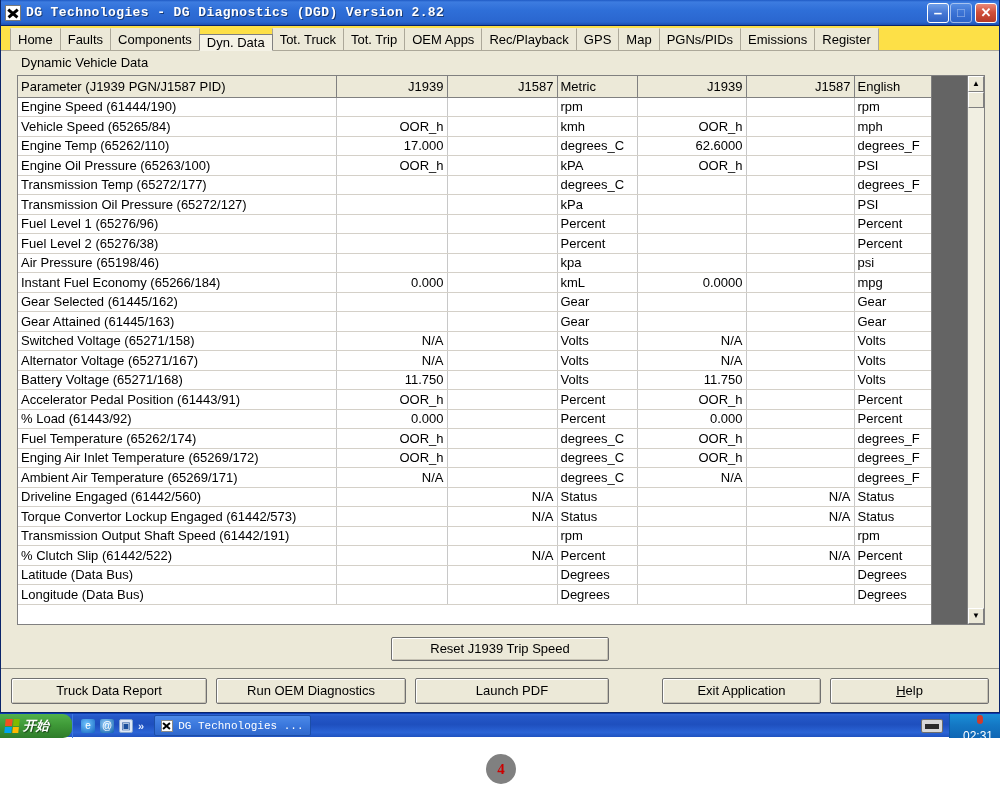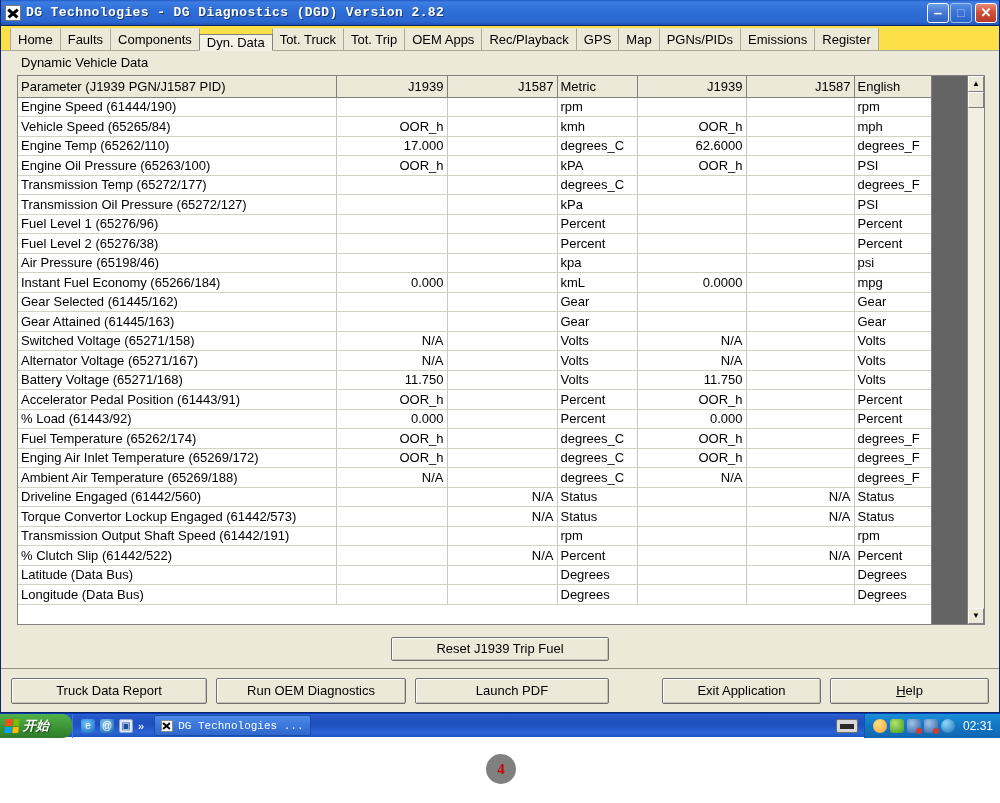--- a/index.html
+++ b/index.html
@@ -291,20 +291,21 @@
   #tray-modem::after {
     content:""; position:absolute; left:3px; top:4px; width:14px; height:5px;
     background:#2b2b2b;
   }
   #systray {
     height: 24px;
     background: linear-gradient(180deg,#1a8fd8 0%, #1478c4 45%, #0f66b4 100%);
     border-left: 1px solid #0d58a6;
     display: flex; align-items: center; gap: 3px;
     padding: 0 7px 0 8px;
+    flex-direction: column;
   }
   .tray-ico { width: 14px; height: 14px; border-radius: 50%; }
   .ti-1 { background: radial-gradient(circle at 35% 30%, #ffe27a, #f2a33c); }
   .ti-2 { background: radial-gradient(circle at 35% 30%, #b4e36a, #3d9a22); border-radius: 3px;}
   .ti-3 { background: radial-gradient(circle at 35% 30%, #9fc4e8, #2d5a9e); border-radius: 2px; position: relative;}
   .ti-4 { background: radial-gradient(circle at 35% 30%, #9fc4e8, #2d5a9e); border-radius: 2px; position: relative;}
   .ti-3::after, .ti-4::after {
     content:""; position:absolute; right:-1px; bottom:-1px; width:6px; height:6px;
     background:#d23b2a; border-radius:50%;
   }
@@ -542,21 +543,21 @@
             <tr>
               <td class="c-param">Enging Air Inlet Temperature (65269/172)</td>
               <td class="c-j1939">OOR_h</td>
               <td class="c-j1587"></td>
               <td class="c-metric">degrees_C</td>
               <td class="c-j1939b">OOR_h</td>
               <td class="c-j1587b"></td>
               <td class="c-eng">degrees_F</td>
             </tr>
             <tr>
-              <td class="c-param">Ambient Air Temperature (65269/188)</td>
+              <td class="c-param">Ambient Air Temperature (65269/171)</td>
               <td class="c-j1939">N/A</td>
               <td class="c-j1587"></td>
               <td class="c-metric">degrees_C</td>
               <td class="c-j1939b">N/A</td>
               <td class="c-j1587b"></td>
               <td class="c-eng">degrees_F</td>
             </tr>
             <tr>
               <td class="c-param">Driveline Engaged (61442/560)</td>
               <td class="c-j1939"></td>
@@ -618,21 +619,21 @@
     <div id="vscroll">
       <div class="sb-arrow">▲</div>
       <div class="sb-track">
         <div id="sb-thumb"></div>
       </div>
       <div class="sb-arrow">▼</div>
     </div>
   </div>
 
   <div id="reset-strip">
-    <button class="xp" id="reset-btn">Reset J1939 Trip Fuel</button>
+    <button class="xp" id="reset-btn">Reset J1939 Trip Speed</button>
   </div>
 
   <div id="bottom-bar">
     <button class="xp" id="btn-truck-rpt">Truck Data Report</button>
     <button class="xp" id="btn-run-oem">Run OEM Diagnostics</button>
     <button class="xp" id="btn-launch-pdf">Launch PDF</button>
     <div class="spacer"></div>
     <button class="xp" id="btn-exit">Exit Application</button>
     <button class="xp" id="btn-help"><span class="accel">H</span><span>elp</span></button>
   </div>

